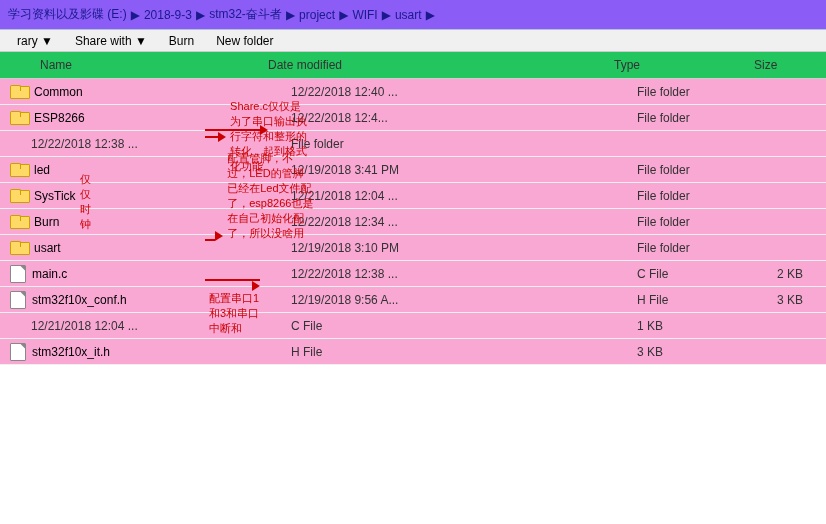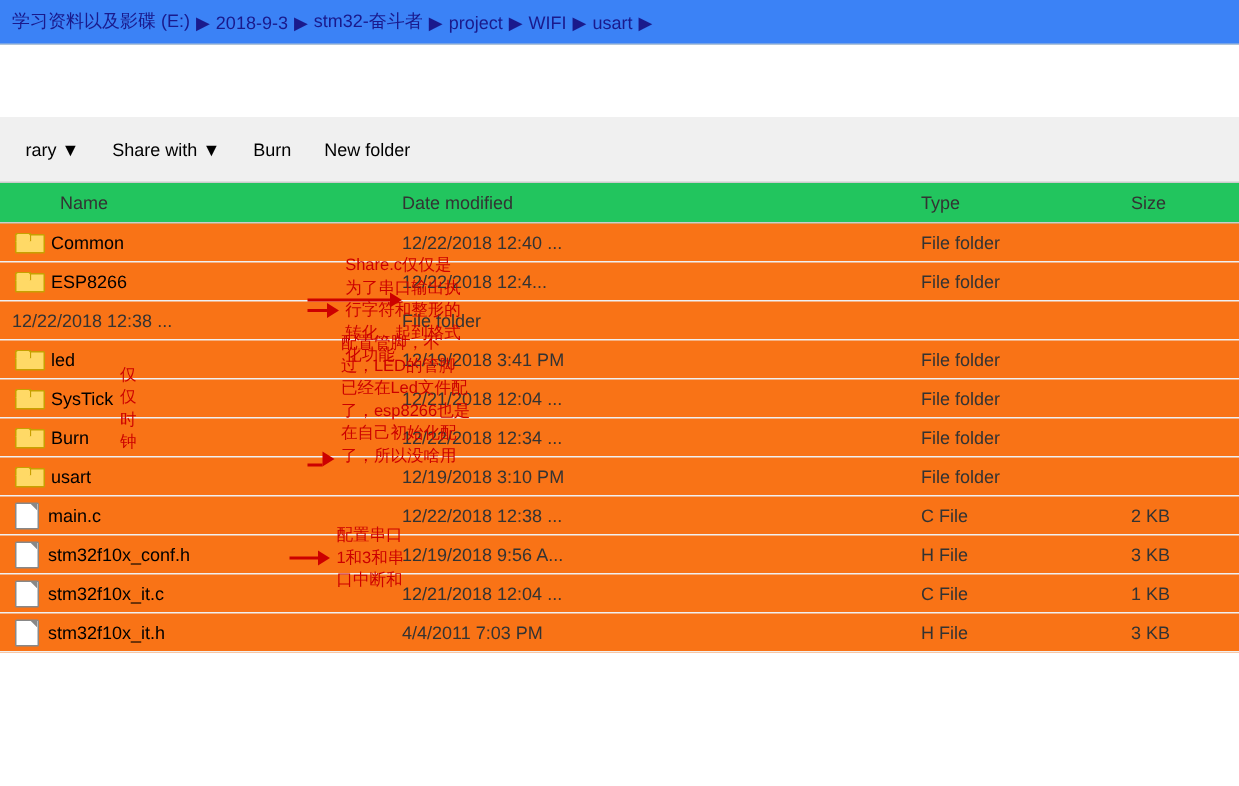--- a/index.html
+++ b/index.html
@@ -8,47 +8,46 @@
       font-size: 12px;
       background: #fff;
       color: #000;
       width: 826px;
       height: 524px;
       overflow: hidden;
     }
 
     
     .breadcrumb-bar {
-      background: #3b82f6;
+      background: #8b5cf6;
       height: 30px;
       display: flex;
       align-items: center;
       padding: 0 8px;
       font-size: 12px;
       border-bottom: 1px solid #b0c4d8;
     }
     .breadcrumb-bar span {
       color: #1a1a8c;
       cursor: pointer;
     }
     .breadcrumb-sep {
       color: #444;
       margin: 0 4px;
     }
 
     
     .toolbar {
       background: #f0f0f0;
-      height: 44px;
+      height: 22px;
       display: flex;
       align-items: center;
       padding: 0 8px;
       gap: 4px;
       border-bottom: 1px solid #ccc;
-      margin-top: 48px;
     }
     .toolbar-btn {
       background: none;
       border: 1px solid transparent;
       padding: 3px 8px;
       font-size: 12px;
       cursor: pointer;
       display: flex;
       align-items: center;
       gap: 3px;
@@ -69,21 +68,21 @@
       color: #333;
       padding: 2px 8px;
     }
     .col-header.name-col {
       padding-left: 40px;
     }
 
     
     .file-list {
       overflow-y: auto;
-      background: #f97316;
+      background: #f9a8d4;
     }
     .file-row {
       display: grid;
       grid-template-columns: 260px 1fr 140px 80px;
       align-items: center;
       height: 26px;
       border-bottom: 1px solid #f0f0f0;
       cursor: pointer;
     }
 
@@ -146,20 +145,21 @@
       width: 5px;
       height: 5px;
       background: #888;
       clip-path: polygon(0 0, 100% 100%, 100% 0);
     }
 
     .date-cell, .type-cell, .size-cell {
       font-size: 12px;
       color: #333;
       padding: 0 8px;
+      margin-left: 23px;
     }
 
     .main-content {
       position: relative;
     }
   </style>
 </head>
 <body>
 
 <div class="breadcrumb-bar">
@@ -265,34 +265,29 @@
       <div class="file-row">
         <div class="file-name-cell">
           <div class="file-icon"></div>
           <span>stm32f10x_conf.h</span>
         </div>
         <div class="date-cell">12/19/2018 9:56 A...</div>
         <div class="type-cell">H File</div>
         <div class="size-cell">3 KB</div>
       </div>
       <div class="file-row">
-        <div class="file-name-cell">
-          <div class="file-icon"></div>
-          <span>stm32f10x_it.c</span>
-        </div>
         <div class="date-cell">12/21/2018 12:04 ...</div>
         <div class="type-cell">C File</div>
         <div class="size-cell">1 KB</div>
       </div>
       <div class="file-row">
         <div class="file-name-cell">
           <div class="file-icon"></div>
           <span>stm32f10x_it.h</span>
         </div>
-        <div class="date-cell">4/4/2011 7:03 PM</div>
         <div class="type-cell">H File</div>
         <div class="size-cell">3 KB</div>
       </div>
     </div>
 
   <div id="annotations-layer" style="position:absolute; top:0; left:0; width:100%; height:100%; pointer-events:none; z-index:30;">
       <div style="position: absolute; top: 47px; left: 0px; display: flex; align-items: center; pointer-events: none;">
         <div style="position: absolute; left: 205px; top: 0px; display: flex; align-items: center;">
           <div style="width: 55px; height: 2px; background: rgb(204, 0, 0);"></div>
           <div style="width: 0px; height: 0px; border-top: 5px solid transparent; border-bottom: 5px solid transparent; border-left: 8px solid rgb(204, 0, 0);"></div>
@@ -309,20 +304,20 @@
         <div style="position: absolute; left: 205px; top: 0px; display: flex; align-items: flex-end;">
           <div style="width: 55px; height: 2px; background: rgb(204, 0, 0);"></div>
           <div style="width: 0px; height: 0px; border-top: 5px solid transparent; border-bottom: 5px solid transparent; border-left: 8px solid rgb(204, 0, 0);"></div>
           <span style="color: rgb(204, 0, 0); font-size: 11px; margin-left: 4px;">配置管脚，不过，LED的管脚已经在Led文件配了，esp8266也是在自己初始化配了，所以没啥用</span>
         </div>
       </div>
       <div style="position: absolute; top: 150px; left: 0px; display: flex; align-items: center; pointer-events: none;">
         <span style="position: absolute; left: 80px; color: rgb(204, 0, 0); font-size: 11px;">仅仅时钟</span>
       </div>
       <div style="position: absolute; top: 227px; left: 0px; display: flex; align-items: center; pointer-events: none;">
-        <div style="position: absolute; left: 193px; top: 0px; display: flex; align-items: center;">
+        <div style="position: absolute; left: 205px; top: 0px; display: flex; align-items: flex-end; flex-direction: column;">
           <div style="width: 55px; height: 2px; background: rgb(204, 0, 0);"></div>
           <div style="width: 0px; height: 0px; border-top: 5px solid transparent; border-bottom: 5px solid transparent; border-left: 8px solid rgb(204, 0, 0);"></div>
           <span style="color: rgb(204, 0, 0); font-size: 11px; margin-left: 4px;">配置串口1和3和串口中断和</span>
         </div>
       </div>
     </div>
 </div>
 
 </body></html>

